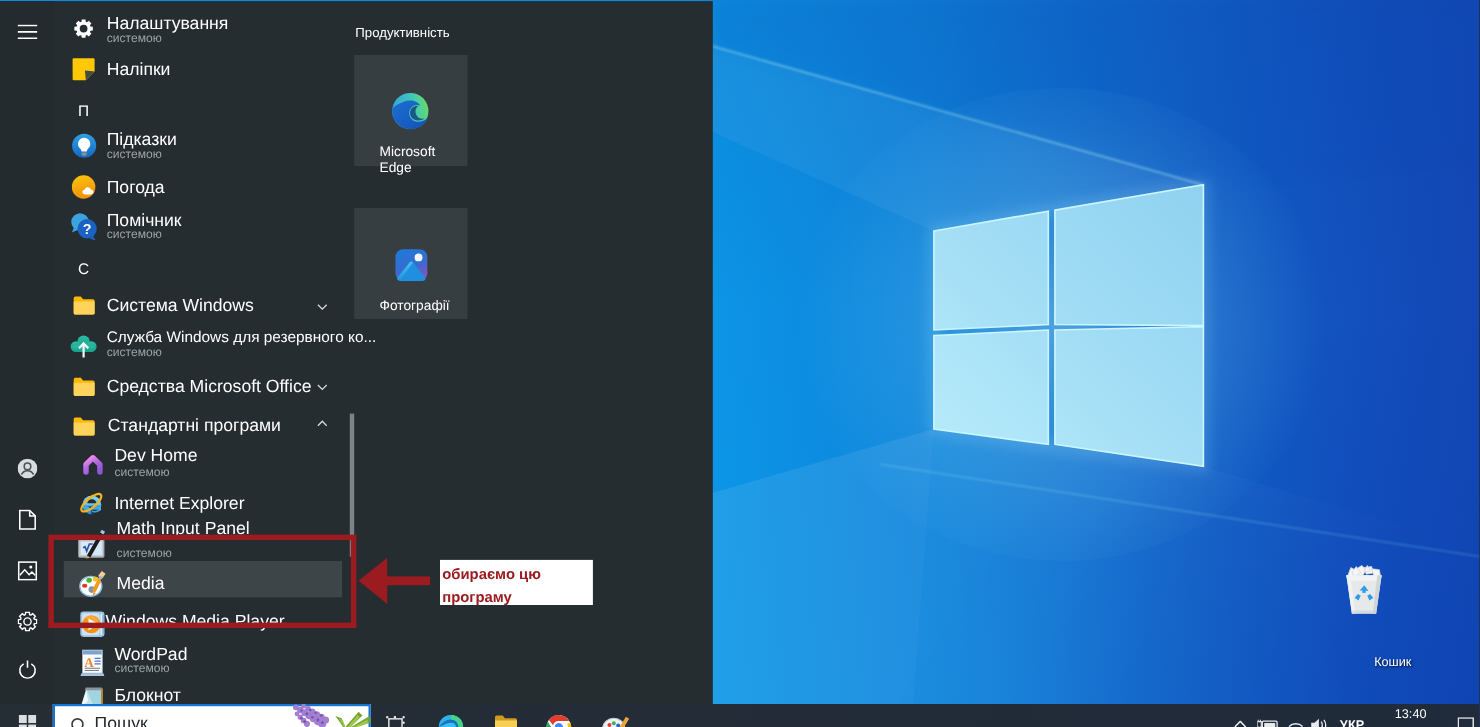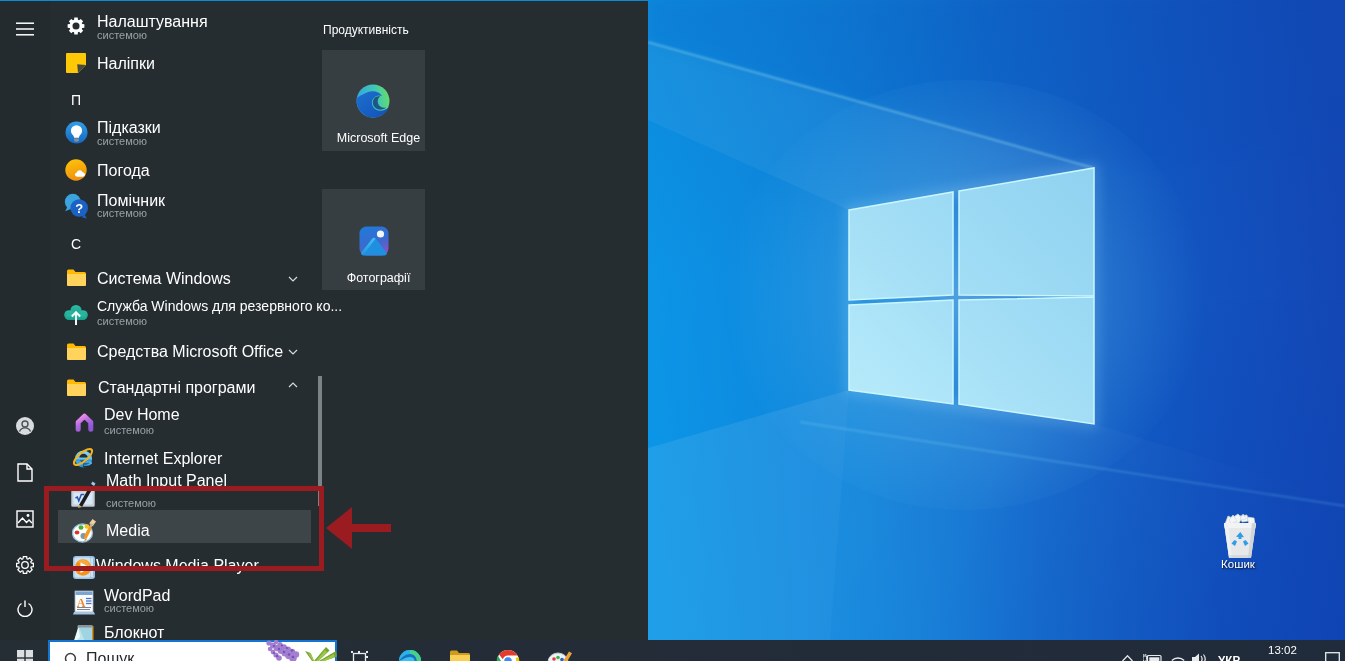--- a/index.html
+++ b/index.html
@@ -13,33 +13,33 @@
 .appicon { position:absolute; }
 .title { position:absolute; color:#ffffff; font-size:16px; line-height:13px; white-space:nowrap; margin-top:-1px; }
 .sub { position:absolute; color:#9ba1a4; font-size:11px; line-height:11px; white-space:nowrap; margin-top:-1px; }
 .hdr { position:absolute; color:#ffffff; font-size:14px; }
 .chev { position:absolute; color:#d8dadb; font-size:10px; }
 #paintHL { position:absolute; left:58px; top:509px; width:253px; height:33px; background:#3e4549; }
 #scrollthumb { position:absolute; left:318px; top:375px; width:4px; height:130px; background:#7d8286; }
 
 
 .tile { position:absolute; left:322px; width:103px; height:101px; background:#373e42; }
-.tilelabel { position:absolute; width:103px; text-align:center; padding-left:10px; color:#ffffff; font-size:12.5px; }
+.tilelabel { position:absolute; width:103px; text-align:left; padding-left:23px; color:#ffffff; font-size:12.5px; }
 
 
 #taskbar { position:absolute; left:0; top:640px; width:1345px; height:21px; background:linear-gradient(90deg,#262e35 0%,#232c37 45%,#202b3b 100%); }
 #searchbox { position:absolute; left:48px; top:640px; width:289px; height:26px; background:#ffffff; border:2px solid #1374d4; }
 
 
 #redbox { position:absolute; left:44px; top:486px; width:280px; height:85px; border:5px solid #9b1c20; }
 #annlabel { position:absolute; left:400px; top:509px; width:139px; height:41px; background:#ffffff; color:#9b1c20; font-weight:bold; font-size:13.5px; line-height:21px; padding:2px 0 0 2px; overflow:hidden; }
 
 
 #bin { position:absolute; left:1214px; top:512px; width:50px; height:70px; text-align:center; }
-#binlabel { position:absolute; left:1193px; top:558px; width:90px; text-align:center; color:#ffffff; font-size:11.5px; text-shadow:1px 1px 2px rgba(0,0,0,0.8); }
+#binlabel { position:absolute; left:1193px; top:596px; width:90px; text-align:right; color:#ffffff; font-size:11.5px; text-shadow:1px 1px 2px rgba(0,0,0,0.8); }
 </style>
 </head>
 <body>
 <div id="stage">
 
 <svg class="abs" style="left:0;top:0" width="1345" height="661" viewBox="0 0 1345 661">
   <defs>
     <linearGradient id="wbase" gradientUnits="userSpaceOnUse" x1="648" y1="380" x2="1345" y2="330">
       <stop offset="0" stop-color="#0c95e6"></stop>
       <stop offset="0.3" stop-color="#0e82da"></stop>
@@ -512,24 +512,25 @@
       <g fill="none" stroke="#e8eaeb" stroke-width="1.3">
         <path d="M0.8 5.5 A9 9 0 0 1 13.2 5.5"></path>
         <path d="M3.6 8.5 A5 5 0 0 1 10.4 8.5"></path>
       </g>
     </svg>
 <svg class="abs" style="left:1191px;top:653px" width="16" height="12" viewBox="0 0 16 12">
   <path d="M1 4 h3 l4-3.5 v11 L4 8 H1z" fill="#e8eaeb"></path>
   <path d="M10 3 a5 5 0 0 1 0 6 M12.5 1.5 a7.5 7.5 0 0 1 0 9" fill="none" stroke="#e8eaeb" stroke-width="1.2"></path>
 </svg>
 <div class="abs" style="left:1218px;top:654px;color:#ffffff;font-size:11.5px;font-weight:bold;letter-spacing:0.2px">УКР</div>
-<div class="abs" style="left:1268px;top:644px;color:#ffffff;font-size:11.5px">13:02</div>
+<div class="abs" style="left:1268px;top:644px;color:#ffffff;font-size:11.5px">13:40</div>
 <svg class="abs" style="left:1325px;top:652px" width="15" height="14" viewBox="0 0 15 14">
       <rect x="0.7" y="0.7" width="13.6" height="12" fill="none" stroke="#e8eaeb" stroke-width="1.3"></rect>
     </svg>
 
 <div id="redbox"></div>
 <svg class="abs" style="left:326px;top:505px" width="70" height="46" viewBox="0 0 70 46">
   <polygon points="0,23 26,2 26,44" fill="#9b1c20"></polygon>
   <rect x="22" y="19" width="43" height="8" fill="#9b1c20"></rect>
 </svg>
+<div id="annlabel">обираємо цю<br>програму</div>
 
 </div>
 
 </body></html>

